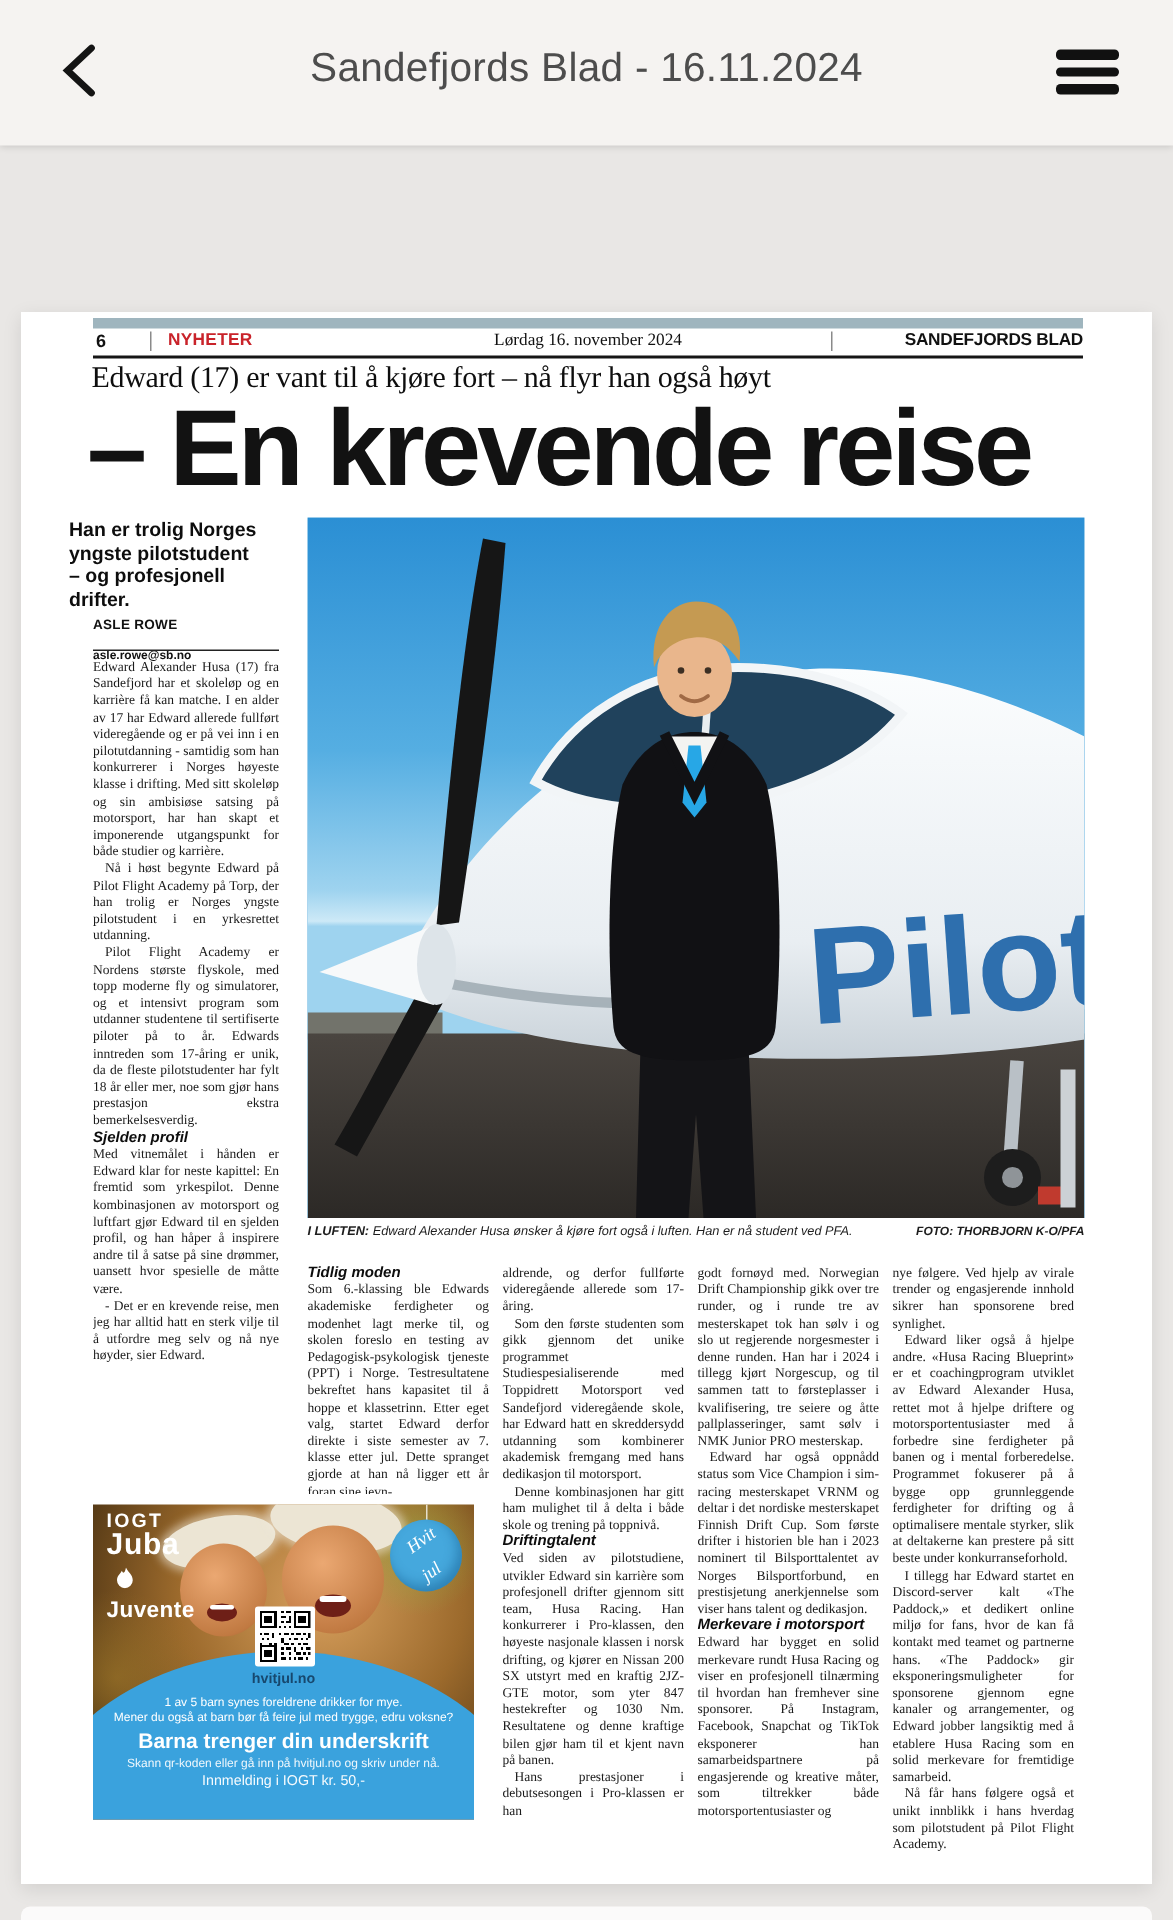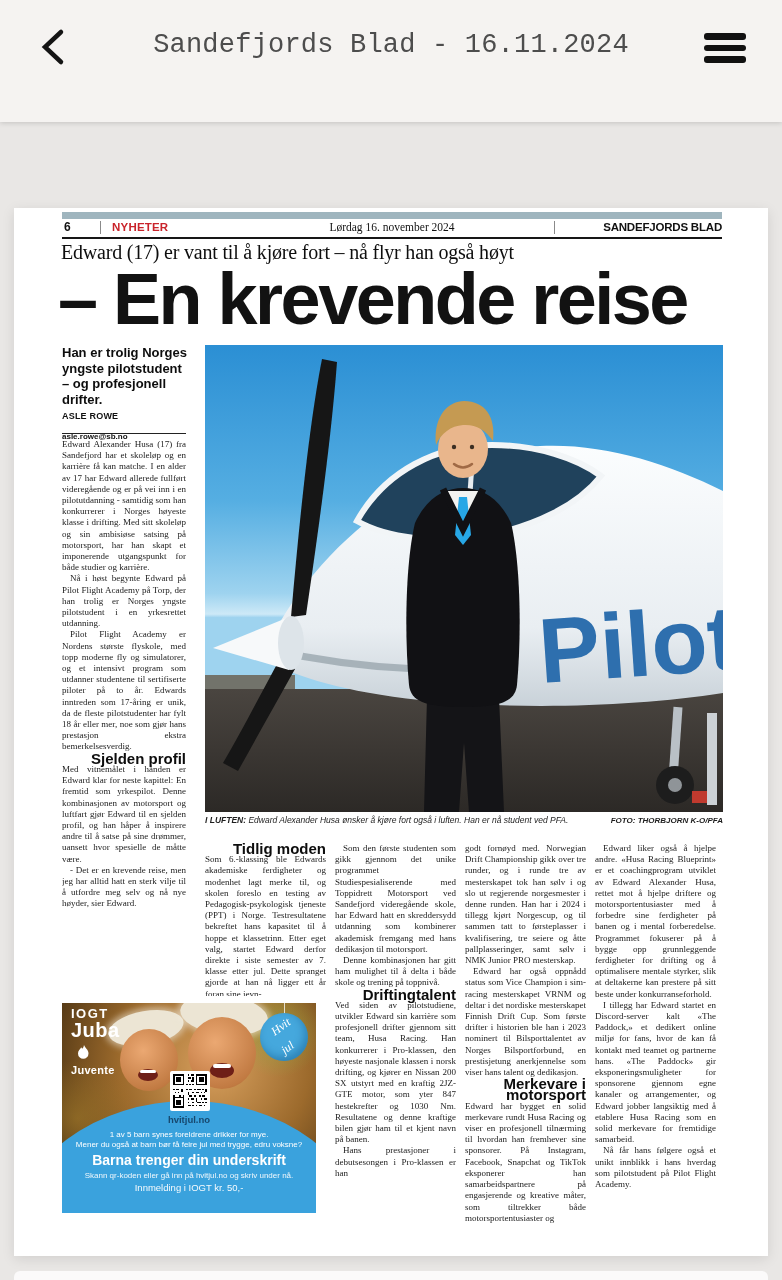--- a/index.html
+++ b/index.html
@@ -1,20 +1,20 @@
 <!DOCTYPE html>
 <html><head>
 <meta charset="utf-8">
 <style>
   html,body{margin:0;padding:0;}
   body{width:782px;height:1280px;background:#e9e7e5;position:relative;overflow:hidden;
        font-family:"Liberation Sans",sans-serif;-webkit-font-smoothing:antialiased;}
   
-  .app-header{position:absolute;left:0;top:0;width:782px;height:122px;background:#f5f3f1;
-              box-shadow:0 1px 5px rgba(0,0,0,.16);z-index:20;font-family:Liberation Mono, monospace;}
+  .app-header{position:absolute;left:0;top:0;width:782px;height:97px;background:#f5f3f1;
+              box-shadow:0 1px 5px rgba(0,0,0,.16);z-index:20;}
   .app-title{position:absolute;left:0;right:0;top:30px;text-align:center;font-size:27px;
              color:#4d4d4d;letter-spacing:.2px;}
   .back-btn{position:absolute;left:40px;top:28px;width:30px;height:40px;cursor:pointer;}
   .menu-btn{position:absolute;right:36px;top:33px;width:42px;height:30px;cursor:pointer;}
   .menu-btn i{display:block;width:42px;height:6.5px;background:#111;border-radius:3px;margin-bottom:5px;}
   
   .page{position:absolute;left:14px;top:208px;width:754px;height:1048px;background:#ffffff;
         box-shadow:0 3px 12px rgba(0,0,0,.10);}
   .next-page{position:absolute;left:14px;top:1271px;width:754px;height:9px;background:#fbfafa;
              border-radius:6px 6px 0 0;}
@@ -26,32 +26,32 @@
   .mh-date{position:absolute;left:50%;top:0;transform:translateX(-50%);
            font-family:"Liberation Serif",serif;font-size:11.5px;}
   .mh-div2{position:absolute;left:492px;top:2px;width:1px;height:13px;background:#8a8a8a;}
   .mh-paper{position:absolute;right:0;top:0;font-weight:bold;font-size:11.5px;letter-spacing:-.2px;}
   .mh-rule{position:absolute;left:48px;top:29px;width:660px;height:1.5px;background:#161616;}
   .kicker{position:absolute;left:47px;top:33px;width:660px;font-family:"Liberation Serif",serif;
           font-size:20px;color:#0e0e0e;letter-spacing:-.2px;}
   .headline{position:absolute;left:44px;top:54px;width:670px;font-size:72px;line-height:74px;
             font-weight:bold;letter-spacing:-2.5px;color:#121212;}
   
-  .lead{position:absolute;left:48px;top:137px;width:128px;font-size:13px;line-height:15.5px;
+  .lead{position:absolute;left:32px;top:137px;width:128px;font-size:13px;line-height:15.5px;
         font-weight:bold;color:#0d0d0d;}
   .byline{position:absolute;left:48px;top:203px;width:124px;color:#111;}
   .byline .bname{font-size:9px;font-weight:bold;letter-spacing:.2px;}
   .byline .bmail{font-size:8px;font-weight:bold;margin-top:11px;}
   .byline-rule{position:absolute;left:48px;top:225px;width:124px;height:1px;background:#222;}
   .bodytext{font-family:"Liberation Serif",serif;font-size:9px;line-height:11.2px;color:#1b1b1b;
             text-align:justify;overflow:hidden;}
   .bodytext p{margin:0;}
   .bodytext p.ind{text-indent:8px;}
-  .subhead{font-family:"Liberation Sans",sans-serif;font-size:15px;font-weight:bold;color:#0d0d0d;
-           margin:6px 0 2px 0;text-align:right;text-indent:0;}
+  .subhead{font-family:"Liberation Sans",sans-serif;font-size:10px;font-weight:bold;color:#0d0d0d;
+           margin:6px 0 2px 0;text-align:left;text-indent:0;font-style:italic;}
   .subhead.first{margin-top:0;}
   .col1{position:absolute;left:48px;top:231px;width:124px;height:556px;}
   .col2{position:absolute;left:191px;top:635px;width:121px;height:153px;}
   .col3{position:absolute;left:321px;top:635px;width:121px;height:412px;}
   .col4{position:absolute;left:451px;top:635px;width:121px;height:412px;}
   .col5{position:absolute;left:581px;top:635px;width:121px;height:412px;}
   
   .photo{position:absolute;left:191px;top:137px;width:518px;height:467px;overflow:hidden;background:#58abde;}
   .caption{position:absolute;left:191px;top:607px;width:518px;display:flex;justify-content:space-between;
            font-size:8.5px;font-style:italic;color:#1d1d1d;line-height:11px;}
@@ -74,21 +74,21 @@
   .mouth{position:absolute;background:#6e1f17;border-radius:50%;}
   .mouth1{left:76px;top:66px;width:20px;height:12px;}
   .mouth2{left:148px;top:60px;width:24px;height:15px;}
   .teeth{position:absolute;background:#fff;border-radius:2px;}
   .teeth1{left:78px;top:67px;width:16px;height:3px;}
   .teeth2{left:151px;top:61px;width:18px;height:4px;}
   .iogt-block{position:absolute;left:9px;top:4px;color:#fff;z-index:4;line-height:1;}
   .iogt-name{font-size:13px;font-weight:bold;letter-spacing:1.5px;}
   .iogt-juba{font-size:20px;font-weight:bold;margin-top:0;letter-spacing:.5px;}
   .iogt-flame{margin:5px 0 3px 7px;}
-  .iogt-juvente{font-size:11px;font-weight:bold;letter-spacing:.3px;}
+  .iogt-juvente{font-size:15px;font-weight:bold;letter-spacing:.3px;}
   .ball-string{position:absolute;right:31px;top:0;width:1px;height:12px;background:rgba(255,255,255,.75);z-index:4;}
   .ball{position:absolute;right:8px;top:10px;width:48px;height:48px;border-radius:50%;background:#45a8dd;z-index:4;
         display:flex;align-items:center;justify-content:center;box-shadow:inset -3px -4px 8px rgba(0,60,110,.35);}
   .ball span{display:block;transform:rotate(-18deg);color:#fff;font-family:"Liberation Serif",serif;
              font-style:italic;font-size:12px;line-height:11px;text-align:center;}
   .ad-blue{position:absolute;left:-45px;top:98px;width:344px;height:260px;border-radius:50%;
            background:#3aa2dd;z-index:2;}
   .qr{position:absolute;left:108px;top:68px;width:40px;height:40px;background:#fff;padding:3px;z-index:5;border-radius:2px;}
   .ad-url{position:absolute;left:0;right:0;top:111px;text-align:center;font-size:9.5px;font-weight:bold;
           color:#17486e;z-index:5;}
@@ -209,35 +209,37 @@
       <span>Edward Alexander Husa ønsker å kjøre fort også i luften. Han er nå student ved PFA.</span></span>
     <span class="cap-credit">FOTO: THORBJORN K-O/PFA</span>
   </div>
 
   <div class="col2 bodytext">
     <p class="subhead first">Tidlig moden</p>
     <p>Som 6.-klassing ble Edwards akademiske ferdigheter og modenhet lagt merke til, og skolen foreslo en testing av Pedagogisk-psykologisk tjeneste (PPT) i Norge. Testresultatene bekreftet hans kapasitet til å hoppe et klassetrinn. Etter eget valg, startet Edward derfor direkte i siste semester av 7. klasse etter jul. Dette spranget gjorde at han nå ligger ett år foran sine jevn-</p>
   </div>
 
   <div class="col3 bodytext">
+    <p>aldrende, og derfor fullførte videregående allerede som 17-åring.</p>
     <p class="ind">Som den første studenten som gikk gjennom det unike programmet Studiespesialiserende med Toppidrett Motorsport ved Sandefjord videregående skole, har Edward hatt en skreddersydd utdanning som kombinerer akademisk fremgang med hans dedikasjon til motorsport.</p>
     <p class="ind">Denne kombinasjonen har gitt ham mulighet til å delta i både skole og trening på toppnivå.</p>
     <p class="subhead">Driftingtalent</p>
     <p>Ved siden av pilotstudiene, utvikler Edward sin karrière som profesjonell drifter gjennom sitt team, Husa Racing. Han konkurrerer i Pro-klassen, den høyeste nasjonale klassen i norsk drifting, og kjører en Nissan 200 SX utstyrt med en kraftig 2JZ-GTE motor, som yter 847 hestekrefter og 1030 Nm. Resultatene og denne kraftige bilen gjør ham til et kjent navn på banen.</p>
     <p class="ind">Hans prestasjoner i debutsesongen i Pro-klassen er han</p>
   </div>
 
   <div class="col4 bodytext">
     <p>godt fornøyd med. Norwegian Drift Championship gikk over tre runder, og i runde tre av mesterskapet tok han sølv i og slo ut regjerende norgesmester i denne runden. Han har i 2024 i tillegg kjørt Norgescup, og til sammen tatt to førsteplasser i kvalifisering, tre seiere og åtte pallplasseringer, samt sølv i NMK Junior PRO mesterskap.</p>
     <p class="ind">Edward har også oppnådd status som Vice Champion i sim-racing mesterskapet VRNM og deltar i det nordiske mesterskapet Finnish Drift Cup. Som første drifter i historien ble han i 2023 nominert til Bilsporttalentet av Norges Bilsportforbund, en prestisjetung anerkjennelse som viser hans talent og dedikasjon.</p>
     <p class="subhead">Merkevare i motorsport</p>
     <p>Edward har bygget en solid merkevare rundt Husa Racing og viser en profesjonell tilnærming til hvordan han fremhever sine sponsorer. På Instagram, Facebook, Snapchat og TikTok eksponerer han samarbeidspartnere på engasjerende og kreative måter, som tiltrekker både motorsportentusiaster og</p>
   </div>
 
   <div class="col5 bodytext">
+    <p>nye følgere. Ved hjelp av virale trender og engasjerende innhold sikrer han sponsorene bred synlighet.</p>
     <p class="ind">Edward liker også å hjelpe andre. «Husa Racing Blueprint» er et coachingprogram utviklet av Edward Alexander Husa, rettet mot å hjelpe driftere og motorsportentusiaster med å forbedre sine ferdigheter på banen og i mental forberedelse. Programmet fokuserer på å bygge opp grunnleggende ferdigheter for drifting og å optimalisere mentale styrker, slik at deltakerne kan prestere på sitt beste under konkurranseforhold.</p>
     <p class="ind">I tillegg har Edward startet en Discord-server kalt «The Paddock,» et dedikert online miljø for fans, hvor de kan få kontakt med teamet og partnerne hans. «The Paddock» gir eksponeringsmuligheter for sponsorene gjennom egne kanaler og arrangementer, og Edward jobber langsiktig med å etablere Husa Racing som en solid merkevare for fremtidige samarbeid.</p>
     <p class="ind">Nå får hans følgere også et unikt innblikk i hans hverdag som pilotstudent på Pilot Flight Academy.</p>
   </div>
 
   <div class="ad">
     <div class="hat hat1"></div>
     <div class="hat hat2"></div>
     <div class="face face1"></div>
     <div class="face face2"></div>

